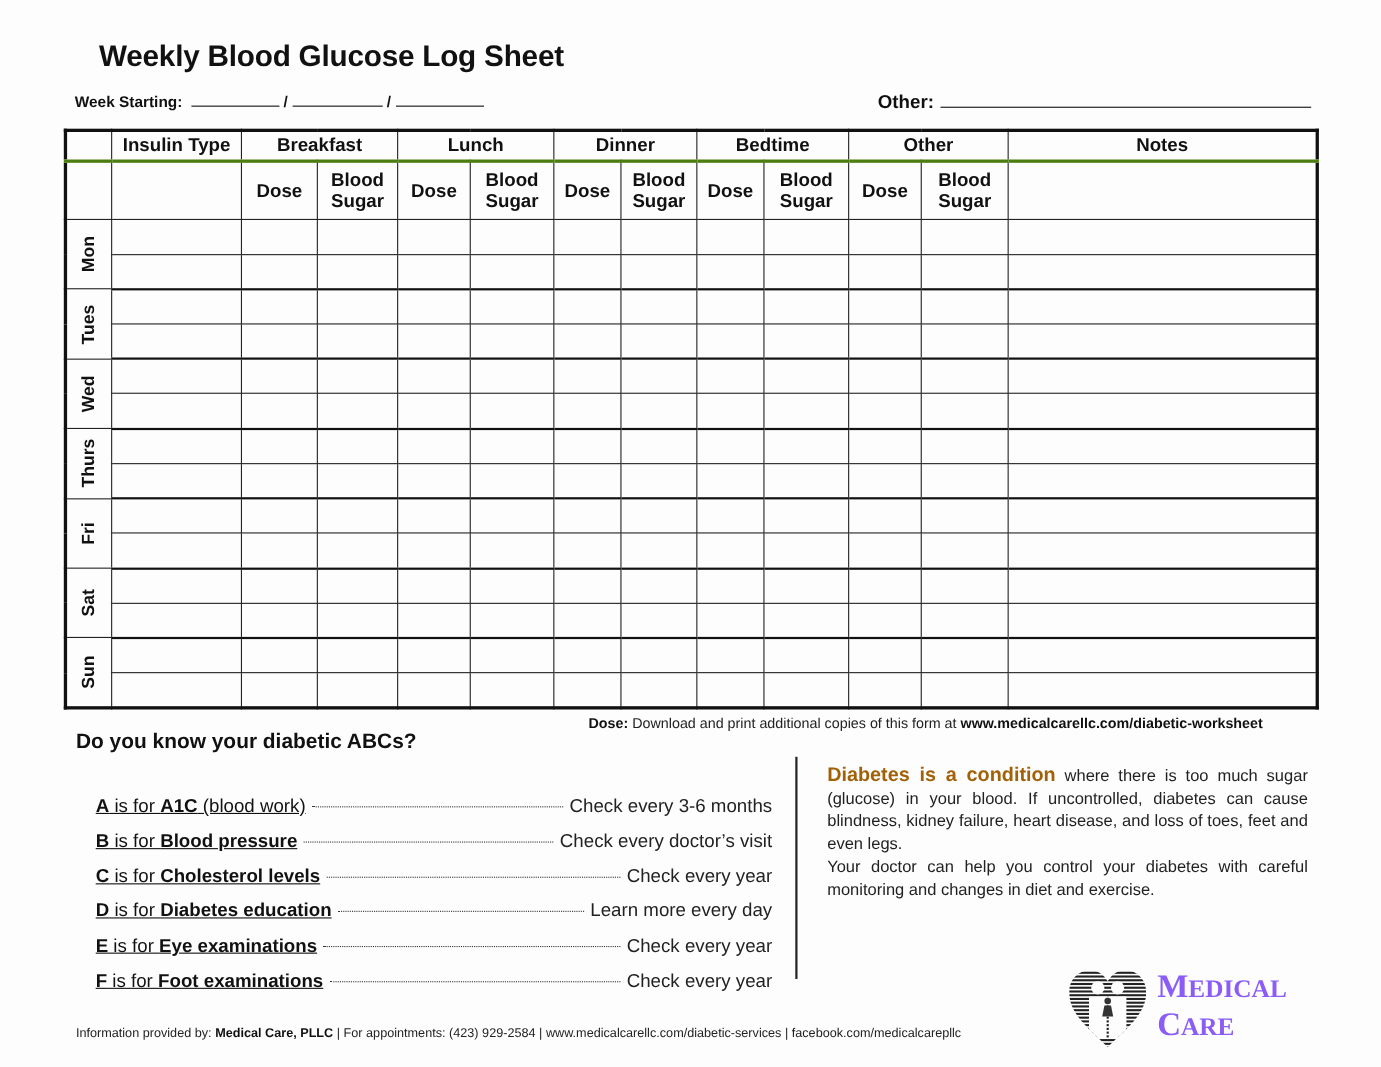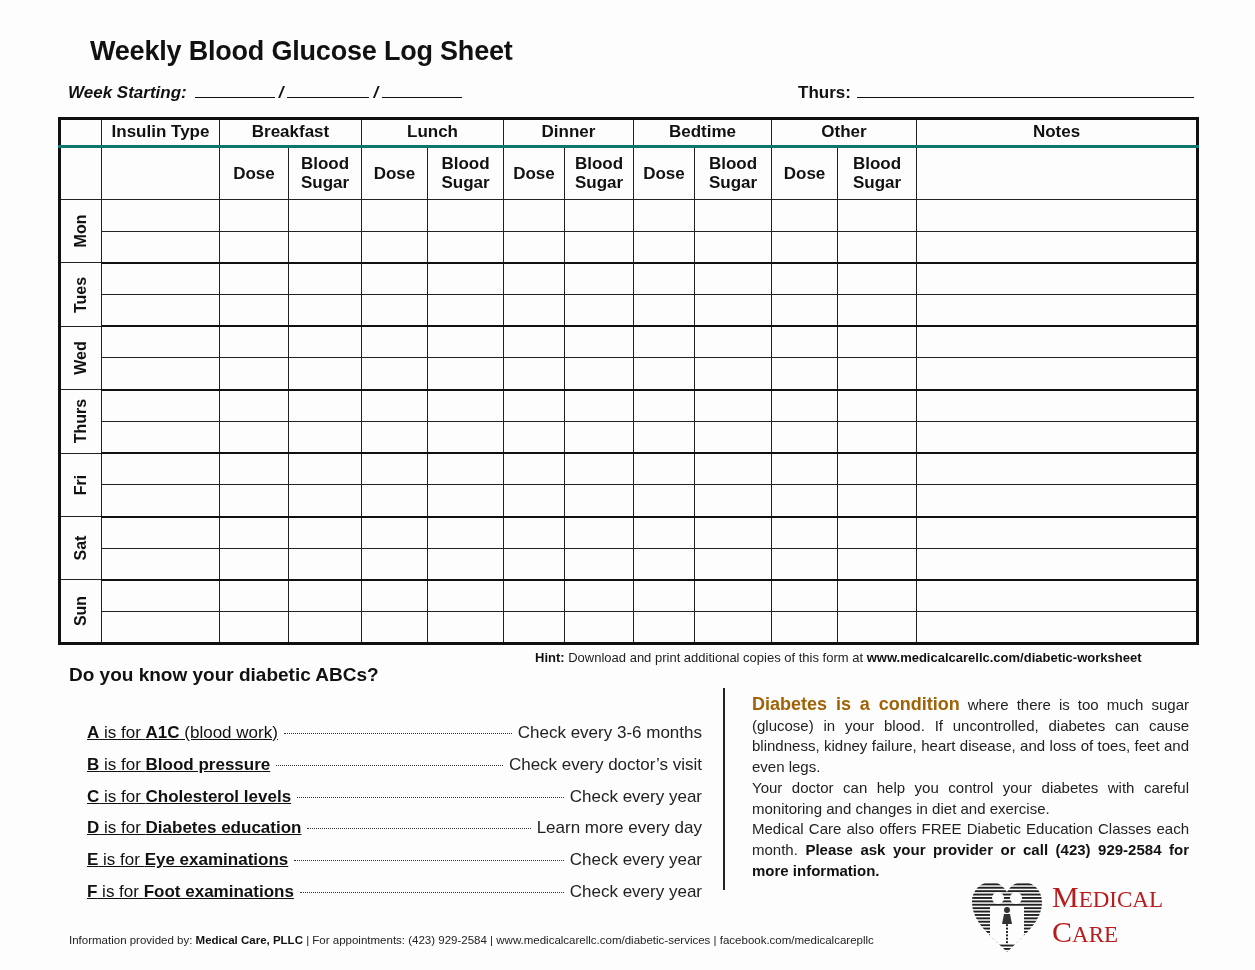--- a/index.html
+++ b/index.html
@@ -1,26 +1,26 @@
 <!DOCTYPE html>
 <html><head>
 <meta charset="utf-8">
 <style>
   * { margin: 0; padding: 0; box-sizing: border-box; }
   html, body { width: 1255px; height: 970px; background: #fdfdfd; overflow: hidden; }
   body { font-family: "Liberation Sans", sans-serif; color: #111; position: relative; }
 
   .title { position: absolute; left: 60px; top: 36px; font-size: 27px; font-weight: bold; letter-spacing: -0.2px; margin-left: 30px; }
-  .week { position: absolute; left: 68px; top: 83px; font-size: 17px; font-weight: bold; display: flex; align-items: baseline; font-style: italic; }
+  .week { position: absolute; left: 68px; top: 83px; font-size: 14px; font-weight: bold; display: flex; align-items: baseline; }
   .blank { display: inline-block; border-bottom: 1px solid #111; height: 14px; margin: 0 4px; }
   .name { position: absolute; left: 798px; top: 83px; font-size: 17px; font-weight: bold; display: flex; align-items: baseline; }
 
   table.log { position: absolute; left: 58px; top: 117px; width: 1141px; height: 528px; border-collapse: collapse; border: 3px solid #111; table-layout: fixed; }
   table.log td, table.log th { border: 1.6px solid #222; font-weight: bold; text-align: center; vertical-align: middle; font-size: 17px; }
-  table.log tr.hdr th { height: 27px; border-bottom: 3px solid #0f766e; }
+  table.log tr.hdr th { height: 27px; border-bottom: 3px solid #4d7c0f; }
   table.log tr.sub th { height: 52px; line-height: 19px; }
   table.log tr.sub th.bs { font-size: 17px; }
   table.log tr.body td { height: 31px; }
   table.log tr.dayend td { border-bottom: 2px solid #111; }
   .daycell { position: relative; }
   .daylabel { position: absolute; left: 50%; top: 50%; transform: translate(-50%,-50%) rotate(-90deg); font-size: 16px; font-weight: bold; white-space: nowrap; }
 
   .hint { position: absolute; left: 535px; top: 650px; font-size: 13px; color: #222; }
   .hint b { color: #111; }
 
@@ -32,21 +32,21 @@
   .abc-row .right { white-space: nowrap; color: #222; margin-top: 26px; }
 
   .vline { position: absolute; left: 723px; top: 688px; width: 2px; height: 202px; background: #222; }
 
   .cond { position: absolute; left: 752px; top: 694px; width: 437px; font-size: 15px; line-height: 20.7px; color: #222; text-align: justify; }
   .cond .lead { font-size: 18px; font-weight: bold; color: #a16207; }
   .cond b { color: #111; }
   .cond p { margin: 0; }
 
   .logo { position: absolute; left: 970px; top: 880px; display: flex; align-items: center; }
-  .logo-text { font-family: "Liberation Serif", serif; font-weight: normal; color: #b91c1c; line-height: 30px; margin-left: 8px; }
+  .logo-text { font-family: "Liberation Serif", serif; font-weight: bold; color: #8b5cf6; line-height: 30px; margin-left: 8px; }
   .logo-text .big { font-size: 30px; }
   .logo-text .sm { font-size: 23px; }
 
   .footer { position: absolute; left: 69px; top: 934px; font-size: 11.5px; color: #222; }
   .footer b { color: #111; }
 </style>
 </head>
 <body>
 
 <div class="title">Weekly Blood Glucose Log Sheet</div>
@@ -54,21 +54,21 @@
 <div class="week">
   <span>Week Starting:</span>
   <span class="blank" style="width:80px;margin-left:8px"></span>
   <span>/</span>
   <span class="blank" style="width:82px"></span>
   <span>/</span>
   <span class="blank" style="width:80px"></span>
 </div>
 
 <div class="name">
-  <span>Thurs:</span>
+  <span>Other:</span>
   <span class="blank" style="width:337px;margin-left:6px"></span>
 </div>
 
 <table class="log">
   <colgroup>
     <col style="width:42px">
       <col style="width:118px">
     <col style="width:69px">
       <col style="width:73px">
     <col style="width:66px">
@@ -338,21 +338,21 @@
         <td></td>
         <td></td>
         <td></td>
         <td></td>
         <td></td>
       </tr>
     </tbody>
 </table>
 
 <div class="hint">
-  <b>Hint:</b><span> Download and print additional copies of this form at </span><b>www.medicalcarellc.com/diabetic-worksheet</b>
+  <b>Dose:</b><span> Download and print additional copies of this form at </span><b>www.medicalcarellc.com/diabetic-worksheet</b>
 </div>
 
 <div class="abc-title">Do you know your diabetic ABCs?</div>
 <div class="abc-list" id="abc-list">
     <div class="abc-row">
       <span class="left"><b>A</b><span> is for </span><b>A1C</b><span> (blood work)</span></span>
       <span class="dots"></span>
       <span class="right">Check every 3-6 months</span>
     </div>
     <div class="abc-row">
@@ -380,21 +380,20 @@
       <span class="dots"></span>
       <span class="right">Check every year</span>
     </div>
   </div>
 
 <div class="vline"></div>
 
 <div class="cond">
   <p><span class="lead">Diabetes is a condition</span><span> where there is too much sugar (glucose) in your blood. If uncontrolled, diabetes can cause blindness, kidney failure, heart disease, and loss of toes, feet and even legs.</span></p>
   <p>Your doctor can help you control your diabetes with careful monitoring and changes in diet and exercise.</p>
-  <p><span>Medical Care also offers FREE Diabetic Education Classes each month. </span><b>Please ask your provider or call (423) 929-2584 for more information.</b></p>
 </div>
 
 <div class="logo">
   <svg width="74" height="74" viewBox="0 0 74 74">
     <defs>
       <clipPath id="heartclip">
         <path d="M37 72 C20 55 2 42 2 22 C2 10 11 2 21 2 C29 2 34 7 37 12 C40 7 45 2 53 2 C63 2 72 10 72 22 C72 42 54 55 37 72 Z"></path>
       </clipPath>
     </defs>
     <g clip-path="url(#heartclip)">

